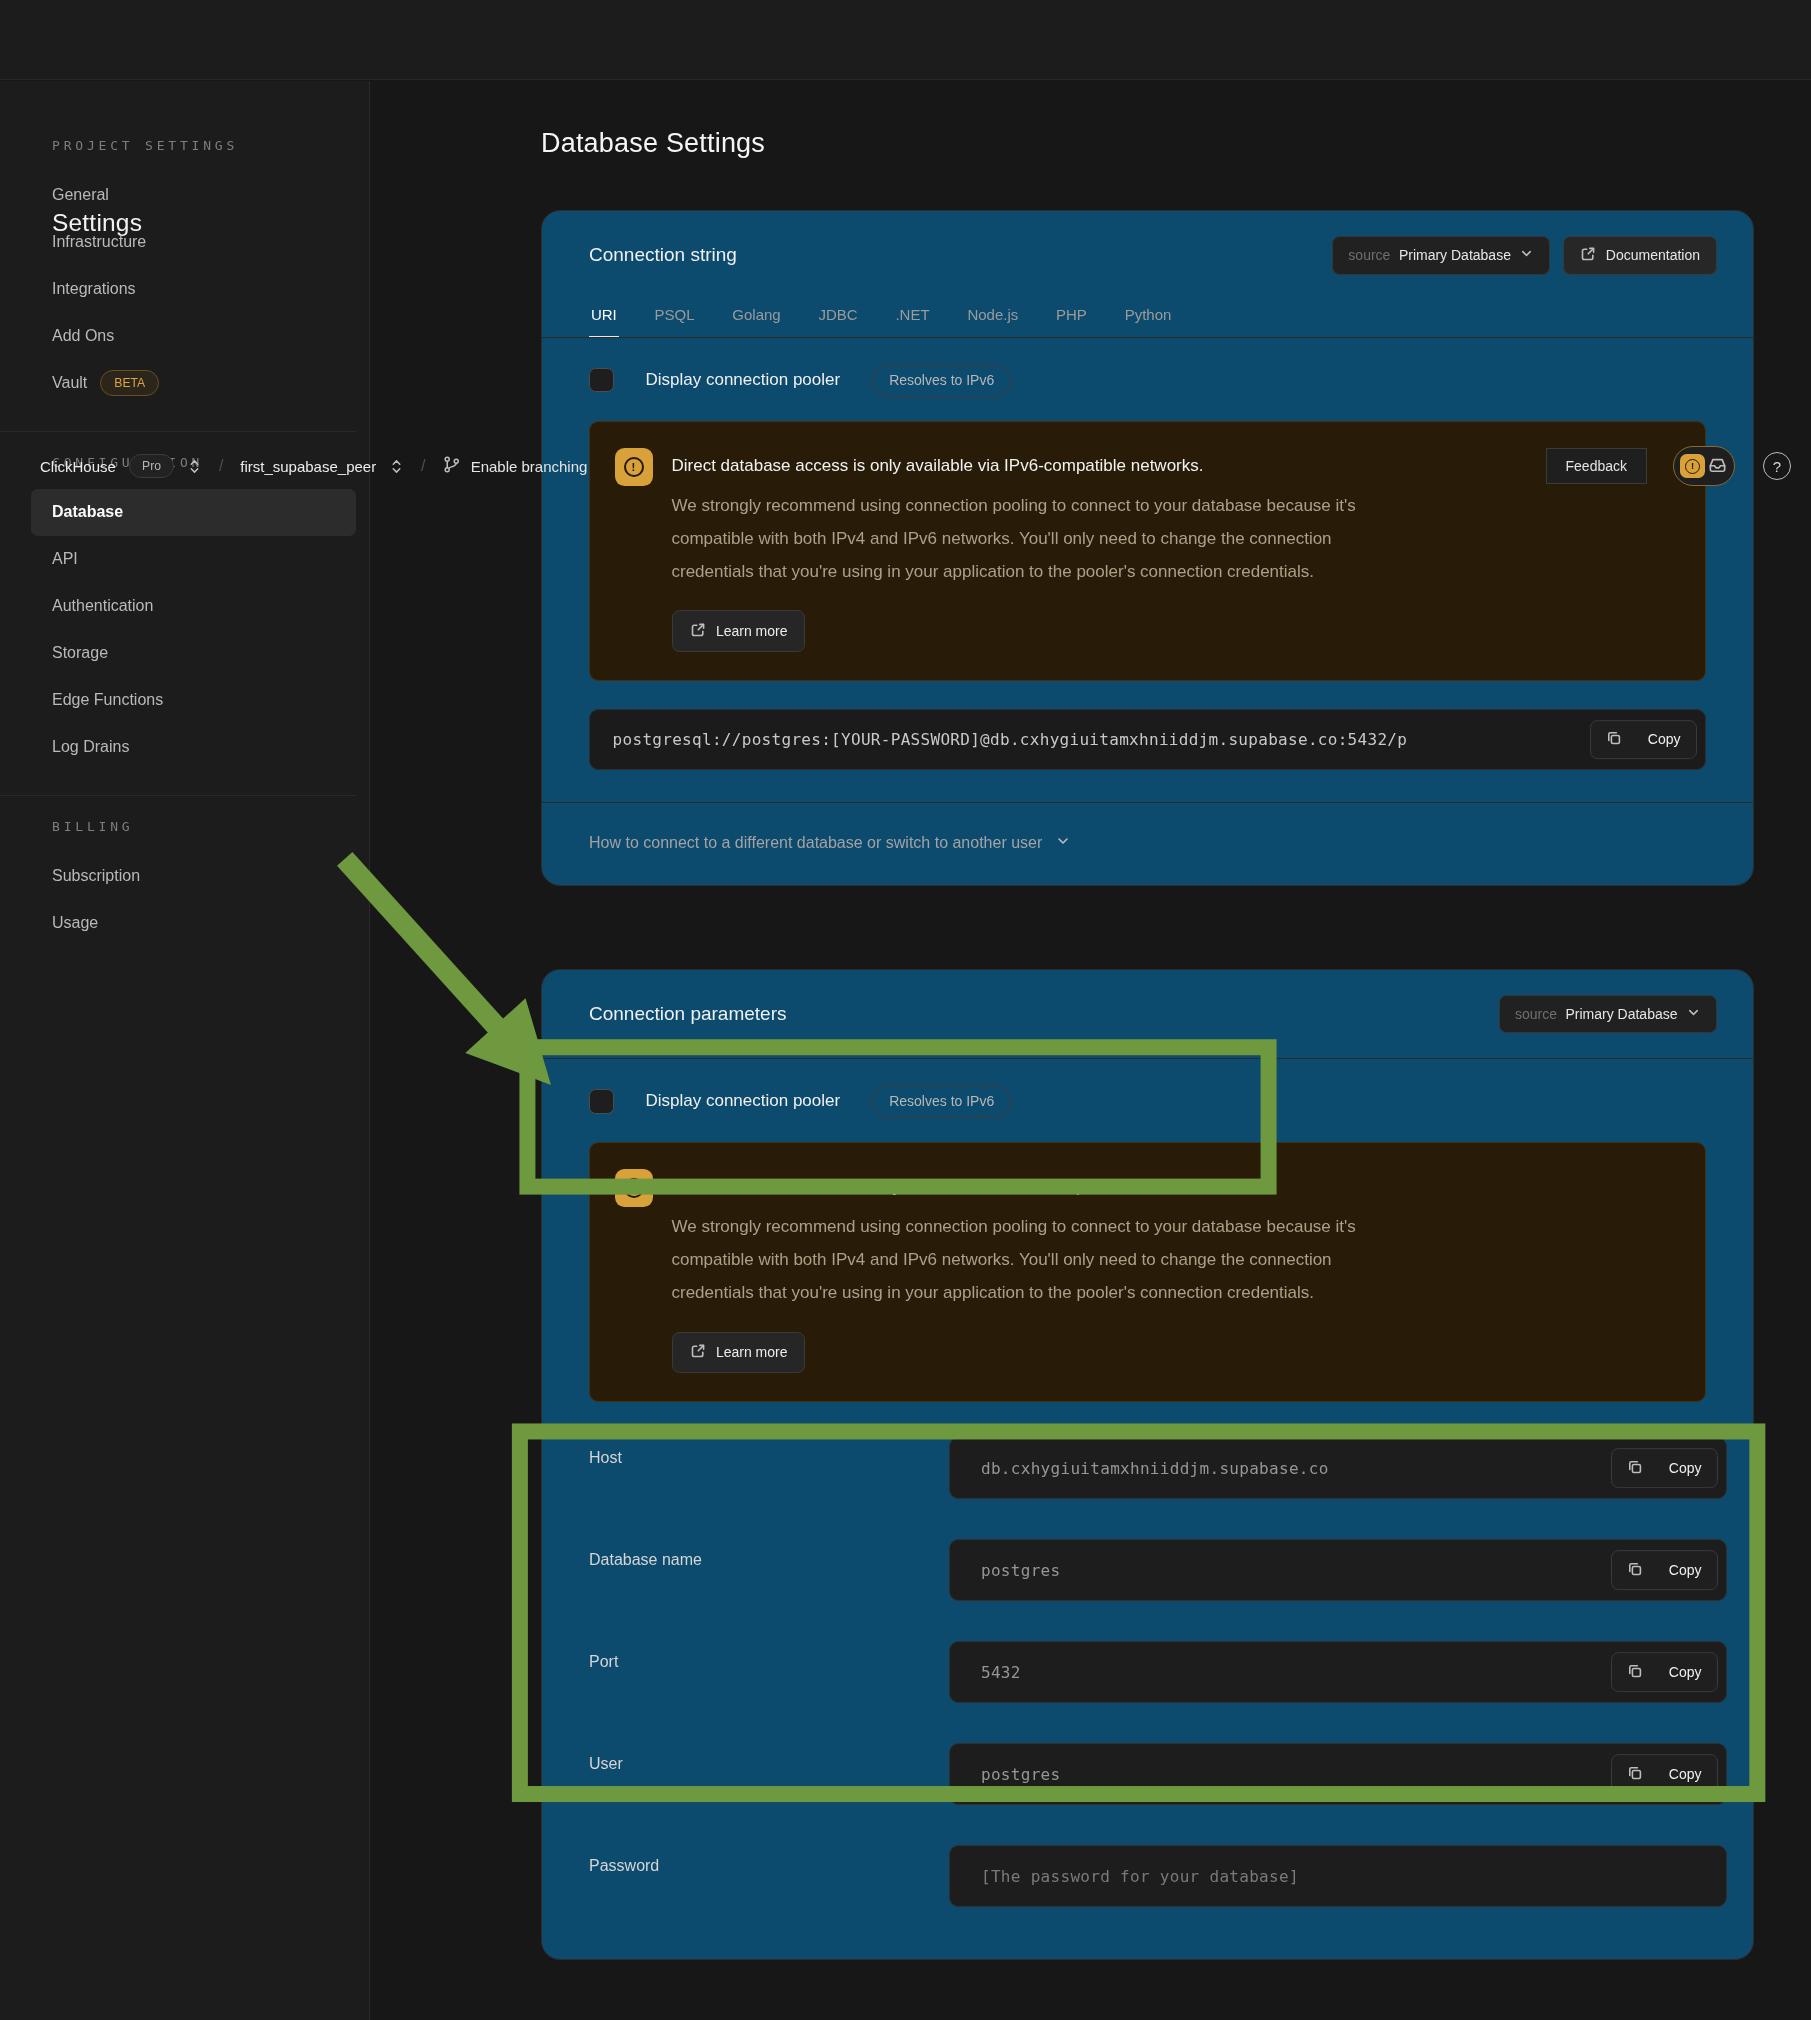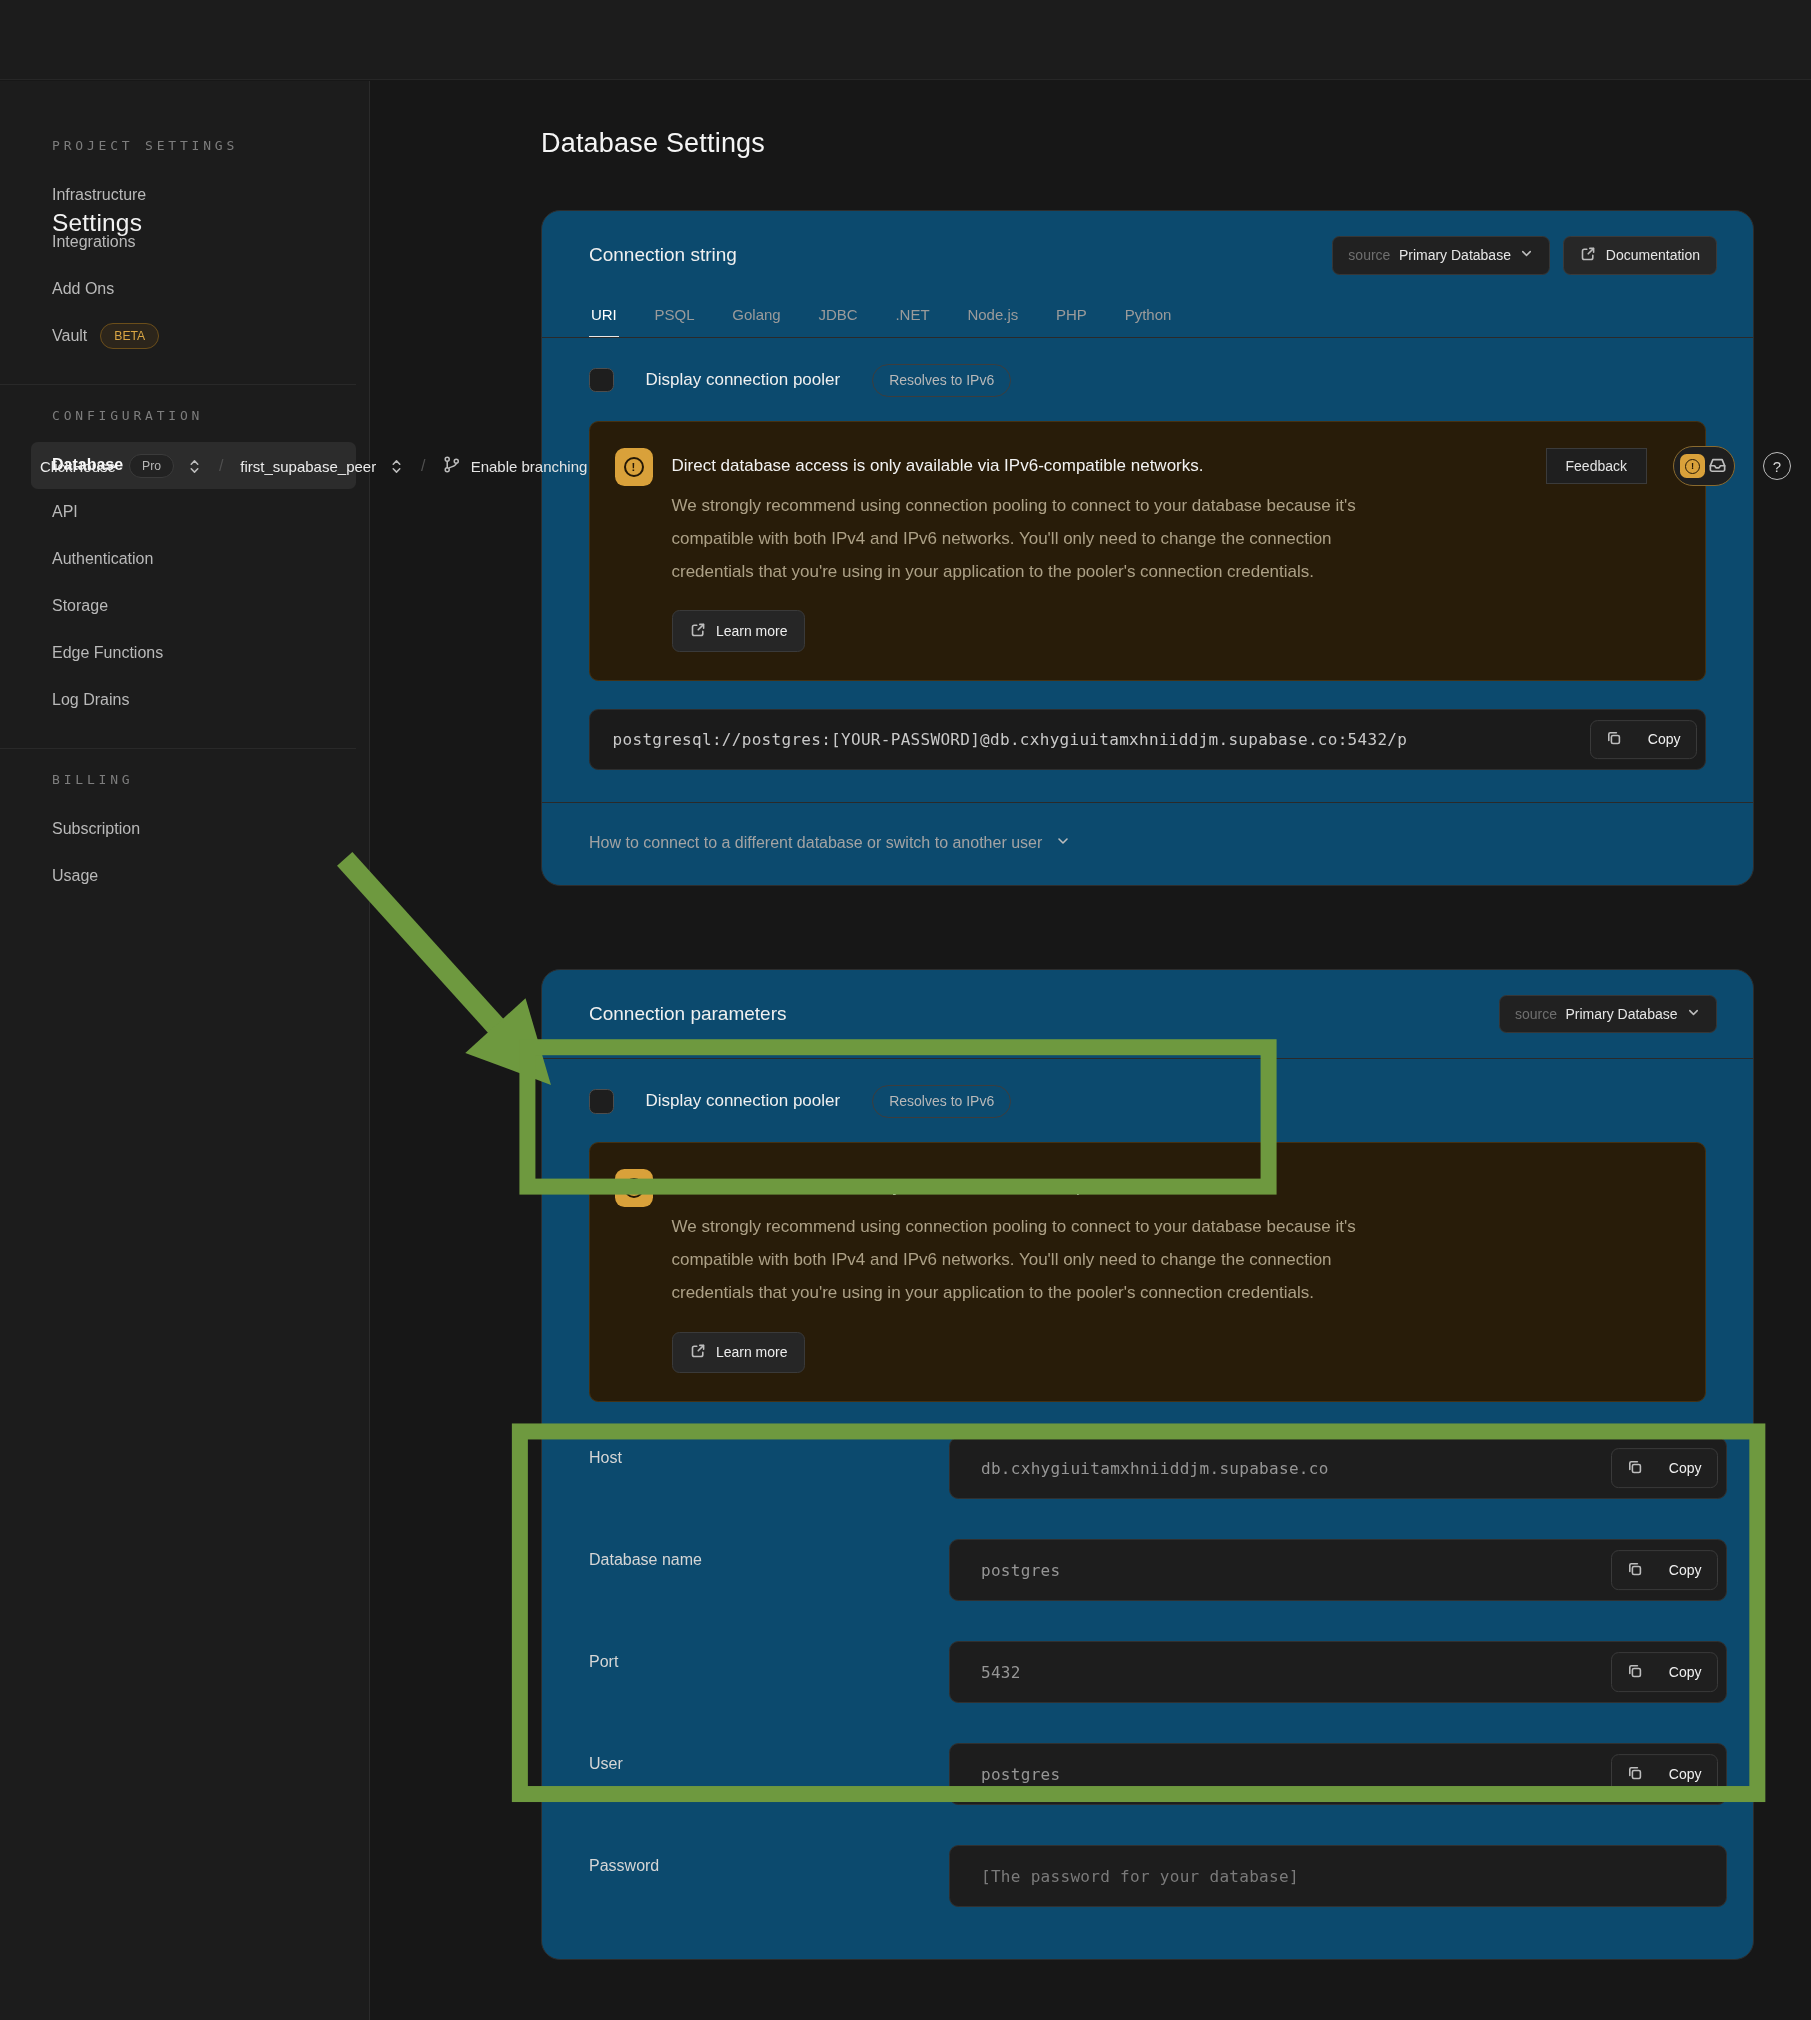--- a/index.html
+++ b/index.html
@@ -164,20 +164,23 @@
         </span>
       </div>
       <button class="help-btn">?</button>
     </div>
   </div>
 
   <nav class="sidebar">
     <div class="side-section">
       <div class="side-heading">PROJECT SETTINGS</div>
       <div class="side-item">
+          <span>General</span>
+        </div>
+      <div class="side-item">
           <span>Infrastructure</span>
         </div>
       <div class="side-item">
           <span>Integrations</span>
         </div>
       <div class="side-item">
           <span>Add Ons</span>
         </div>
       <div class="side-item">
         <span>Vault</span>

